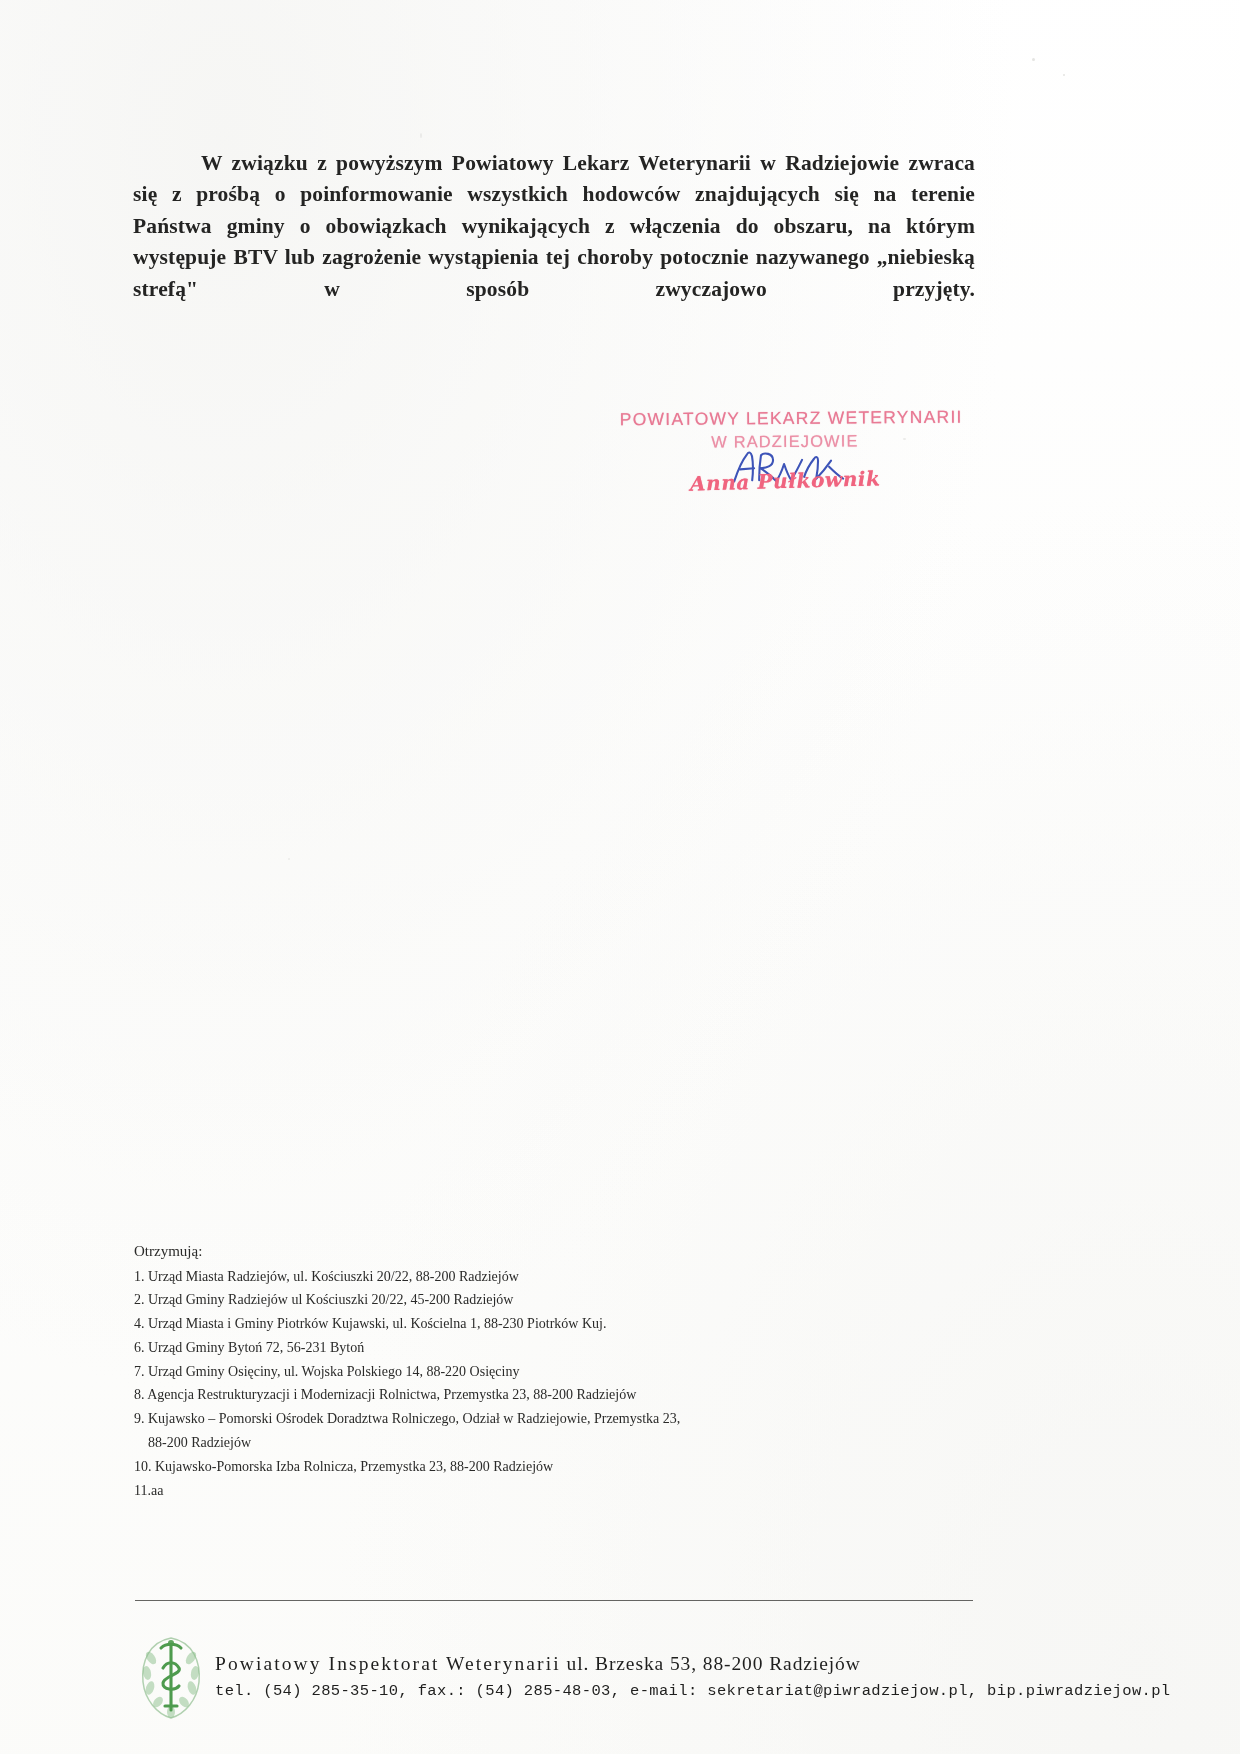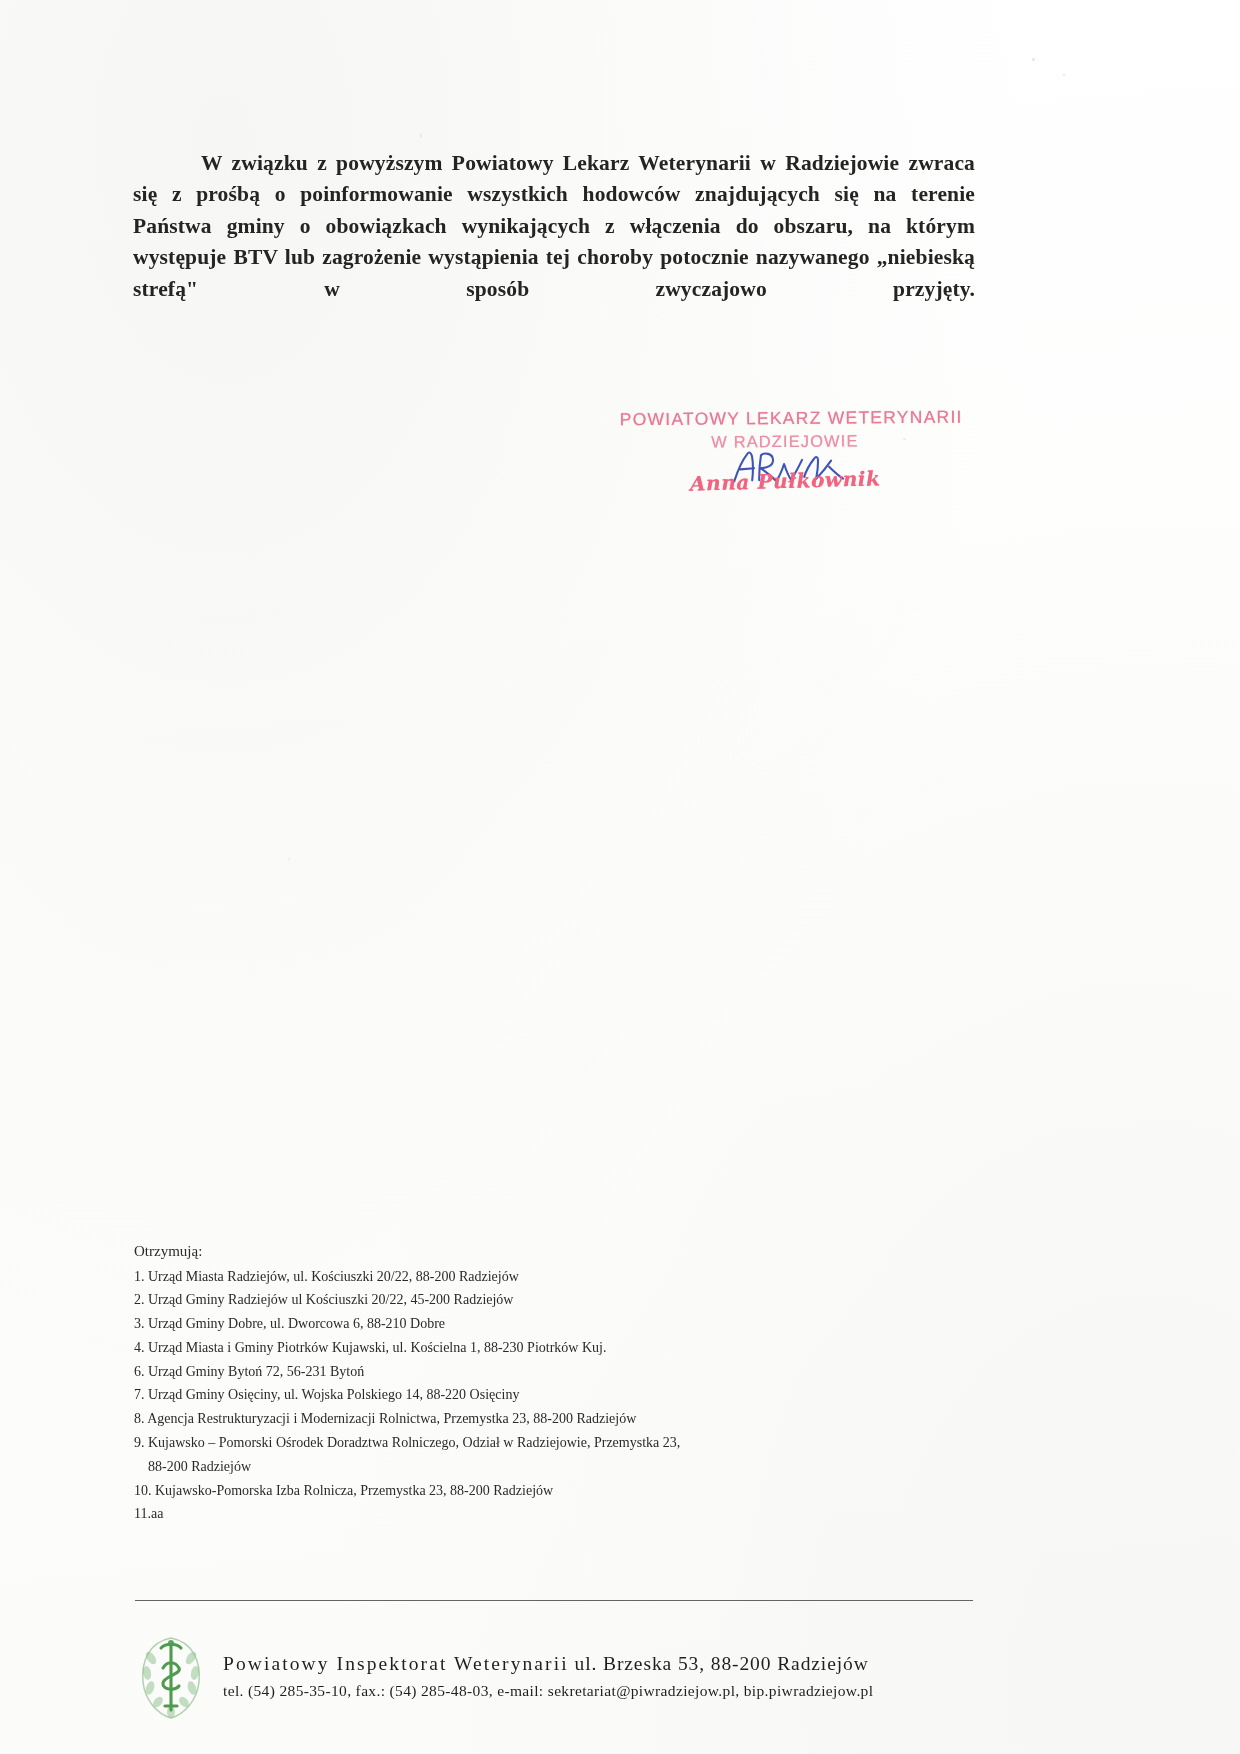--- a/index.html
+++ b/index.html
@@ -154,21 +154,21 @@
     background: #4a4a48;
     opacity: .85;
   }
   .footer {
     position: absolute;
     left: 135px;
     top: 1628px;
     width: 880px;
     display: flex;
     align-items: center;
-    gap: 16px;
+    gap: 8px;
   }
   .footer-logo {
     width: 72px;
     height: 96px;
     flex: 0 0 auto;
     position: relative;
   }
   .footer-text { flex: 1 1 auto; }
   .footer-line-1 {
     font-size: 19.5px;
@@ -180,20 +180,21 @@
   .footer-line-1 .org {
     letter-spacing: 2.1px;
   }
   .footer-line-2 {
     font-size: 15.5px;
     line-height: 22px;
     letter-spacing: .35px;
     color: #1f1f1e;
     margin-top: 3px;
     white-space: nowrap;
+    font-family: Liberation Mono, monospace;
   }
 </style>
 </head>
 <body>
 
 <div class="page">
   <div class="scan-tint"></div>
 
   <div class="scan-speck" style="left:1032px;top:58px;width:3px;height:3px;"></div>
   <div class="scan-speck" style="left:1063px;top:74px;width:2px;height:2px;"></div>
@@ -222,21 +223,20 @@
       </svg>
       <div class="stamp-name">Anna Pułkownik</div>
     </div>
   </div>
 
   <div class="recipients">
     <div class="recipients-heading">Otrzymują:</div>
     <ul class="recipients-list" id="recipients-list">
         <li>1. Urząd Miasta Radziejów, ul. Kościuszki 20/22, 88-200 Radziejów</li>
         <li>2. Urząd Gminy Radziejów ul Kościuszki 20/22, 45-200 Radziejów</li>
-        <li>3. Urząd Gminy Dobre, ul. Dworcowa 6, 88-210 Dobre</li>
         <li>4. Urząd Miasta i Gminy Piotrków Kujawski, ul. Kościelna 1, 88-230 Piotrków Kuj.</li>
         <li>6. Urząd Gminy Bytoń 72, 56-231 Bytoń</li>
         <li>7. Urząd Gminy Osięciny, ul. Wojska Polskiego 14, 88-220 Osięciny</li>
         <li>8. Agencja Restrukturyzacji i Modernizacji Rolnictwa, Przemystka 23, 88-200 Radziejów</li>
         <li>9. Kujawsko – Pomorski Ośrodek Doradztwa Rolniczego, Odział w Radziejowie, Przemystka 23,
     88-200 Radziejów</li>
         <li>10. Kujawsko-Pomorska Izba Rolnicza, Przemystka 23, 88-200 Radziejów</li>
         <li>11.aa</li>
       </ul>
   </div>

